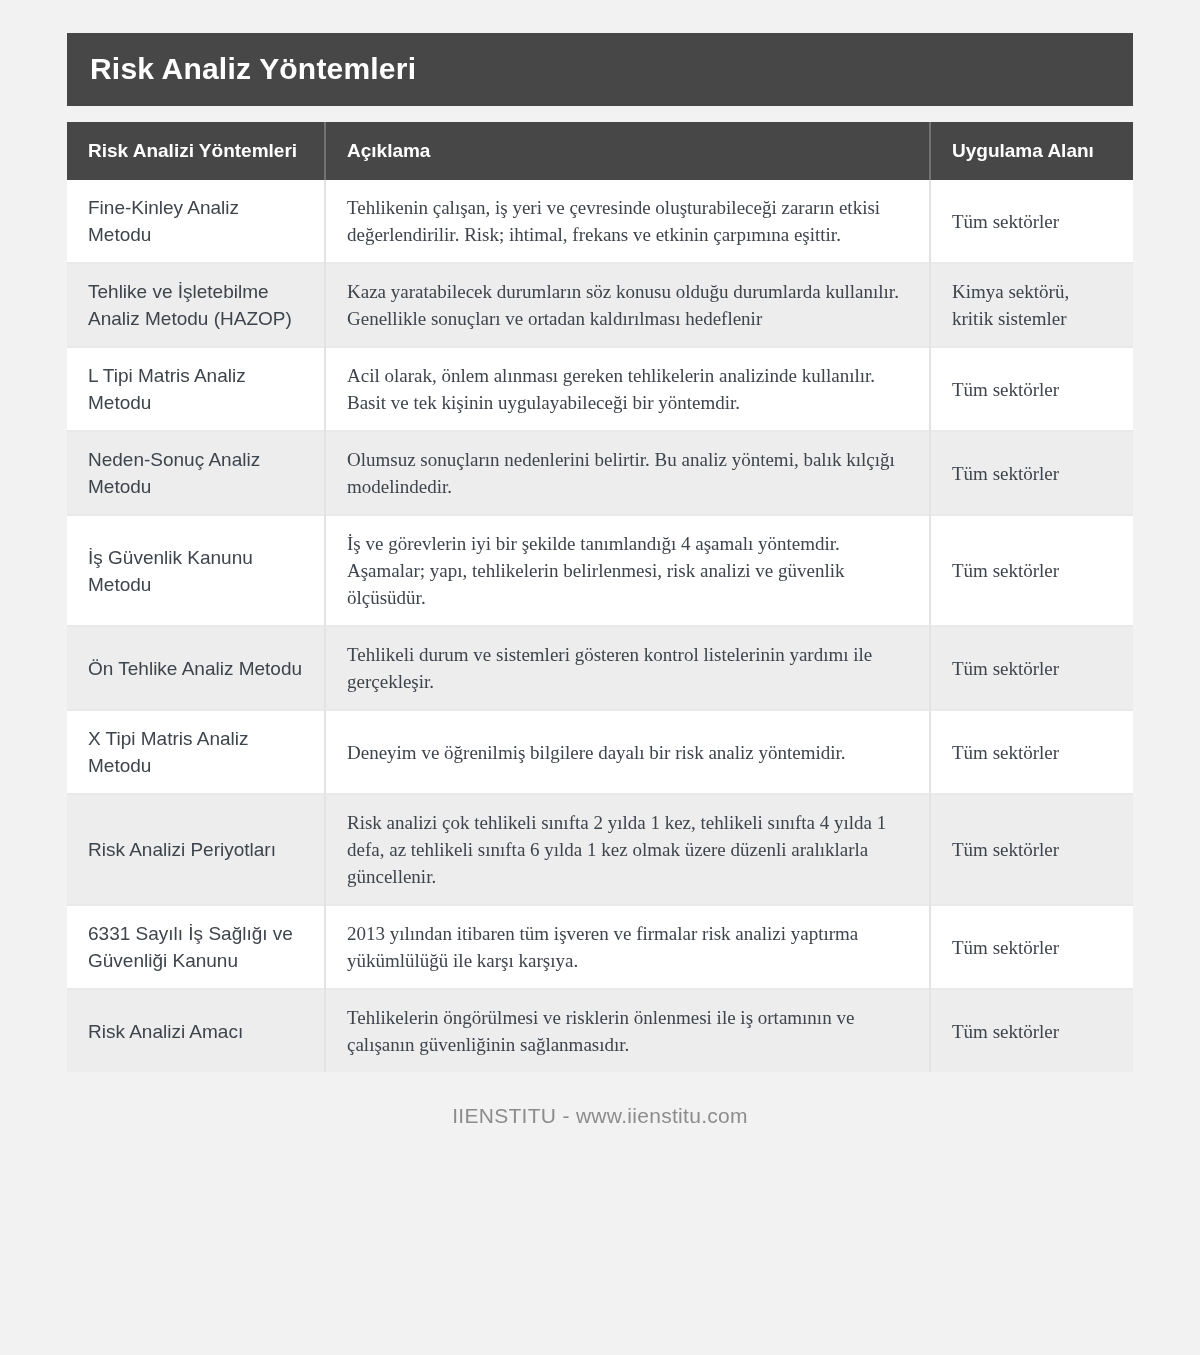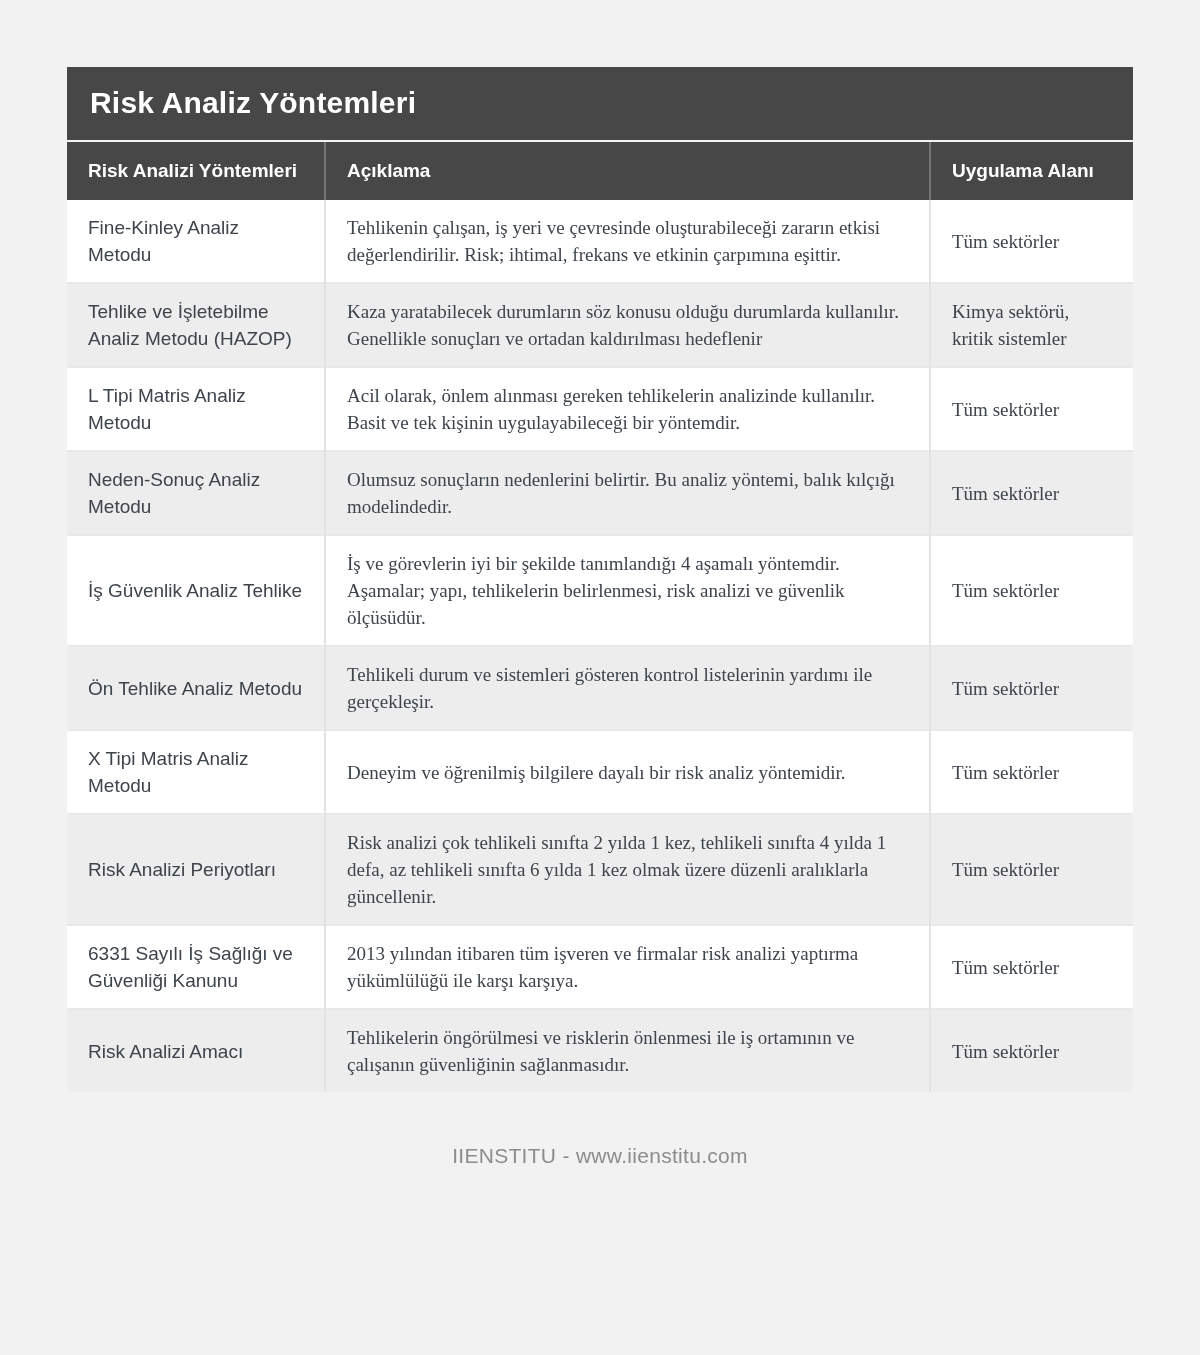--- a/index.html
+++ b/index.html
@@ -5,38 +5,38 @@
   * { margin: 0; padding: 0; box-sizing: border-box; }
   html, body {
     width: 1200px;
     min-height: 1355px;
     background: #f2f2f2;
     font-family: "Liberation Sans", "DejaVu Sans", sans-serif;
   }
   .page {
     width: 1200px;
     min-height: 1355px;
-    padding-top: 67px;
+    padding-top: 33px;
   }
   .table-wrap {
     width: 1066px;
     margin-left: 67px;
   }
   .title-bar {
     background: #474747;
     color: #ffffff;
     font-size: 30px;
     font-weight: bold;
     padding: 19px 23px 20px 23px;
     letter-spacing: 0.2px;
   }
   table {
     width: 100%;
     border-collapse: collapse;
-    margin-top: 2px;
+    margin-top: 16px;
     background: #ffffff;
   }
   col.c1 { width: 258px; }
   col.c2 { width: 605px; }
   col.c3 { width: 203px; }
   thead th {
     background: #474747;
     color: #ffffff;
     font-size: 19px;
     font-weight: bold;
@@ -55,21 +55,21 @@
     padding: 14px 21px;
     border-top: 2px solid #e9e9e9;
   }
   tbody tr:first-child td { border-top: none; }
   tbody td + td { border-left: 2px solid #e3e3e3; font-family: Liberation Serif, serif; }
   tbody tr:nth-child(even) td { background: #ededed; }
   tbody td.area { text-align: left; }
   .footer {
     width: 1200px;
     text-align: center;
-    margin-top: 52px;
+    margin-top: 32px;
     padding-bottom: 40px;
     color: #8c8c8c;
     font-size: 21px;
     letter-spacing: 0.3px;
   }
 </style>
 </head>
 <body>
 
 <div class="page">
@@ -105,21 +105,21 @@
           <td>L Tipi Matris Analiz Metodu</td>
           <td>Acil olarak, önlem alınması gereken tehlikelerin analizinde kullanılır. Basit ve tek kişinin uygulayabileceği bir yöntemdir.</td>
           <td class="area">Tüm sektörler</td>
         </tr>
         <tr>
           <td>Neden-Sonuç Analiz Metodu</td>
           <td>Olumsuz sonuçların nedenlerini belirtir. Bu analiz yöntemi, balık kılçığı modelindedir.</td>
           <td class="area">Tüm sektörler</td>
         </tr>
         <tr>
-          <td>İş Güvenlik Analiz Tehlike</td>
+          <td>İş Güvenlik Kanunu Metodu</td>
           <td>İş ve görevlerin iyi bir şekilde tanımlandığı 4 aşamalı yöntemdir. Aşamalar; yapı, tehlikelerin belirlenmesi, risk analizi ve güvenlik ölçüsüdür.</td>
           <td class="area">Tüm sektörler</td>
         </tr>
         <tr>
           <td>Ön Tehlike Analiz Metodu</td>
           <td>Tehlikeli durum ve sistemleri gösteren kontrol listelerinin yardımı ile gerçekleşir.</td>
           <td class="area">Tüm sektörler</td>
         </tr>
         <tr>
           <td>X Tipi Matris Analiz Metodu</td>

